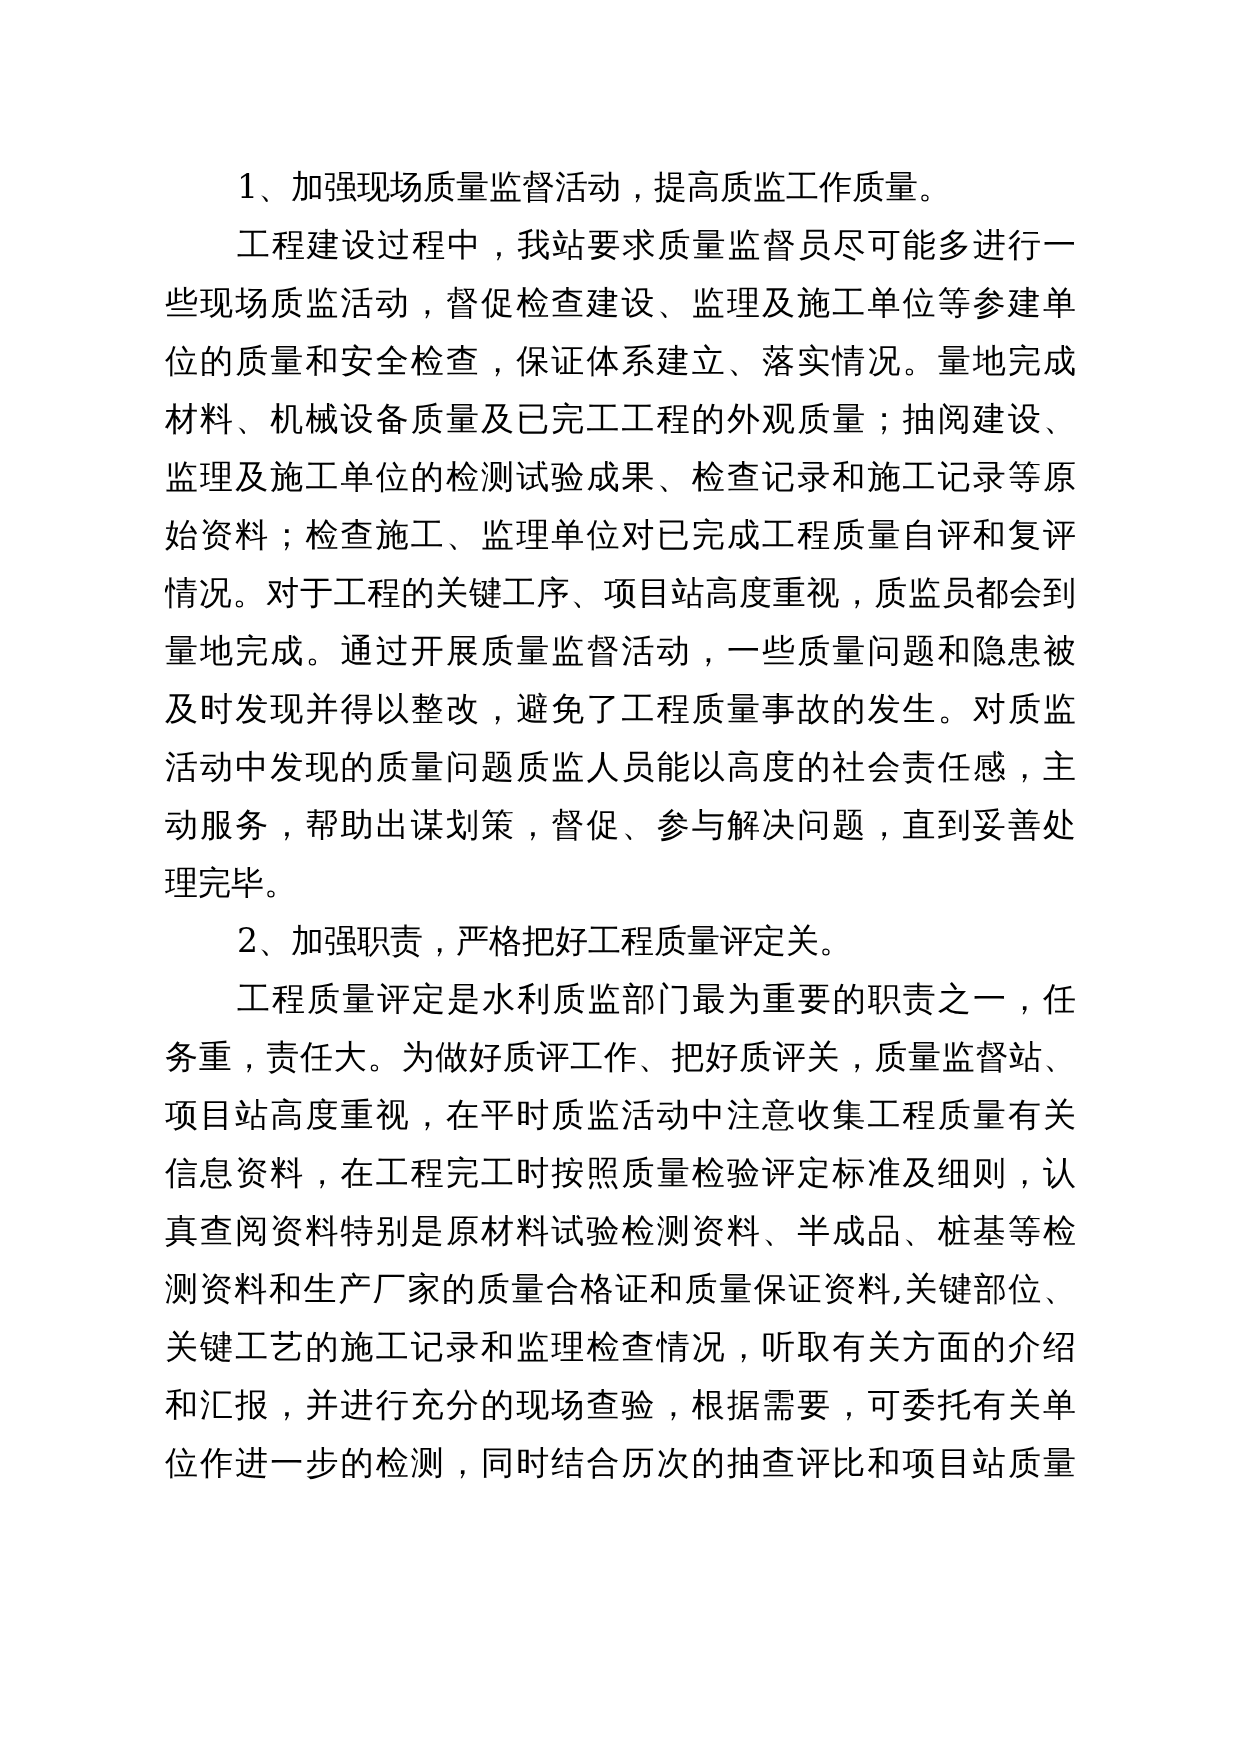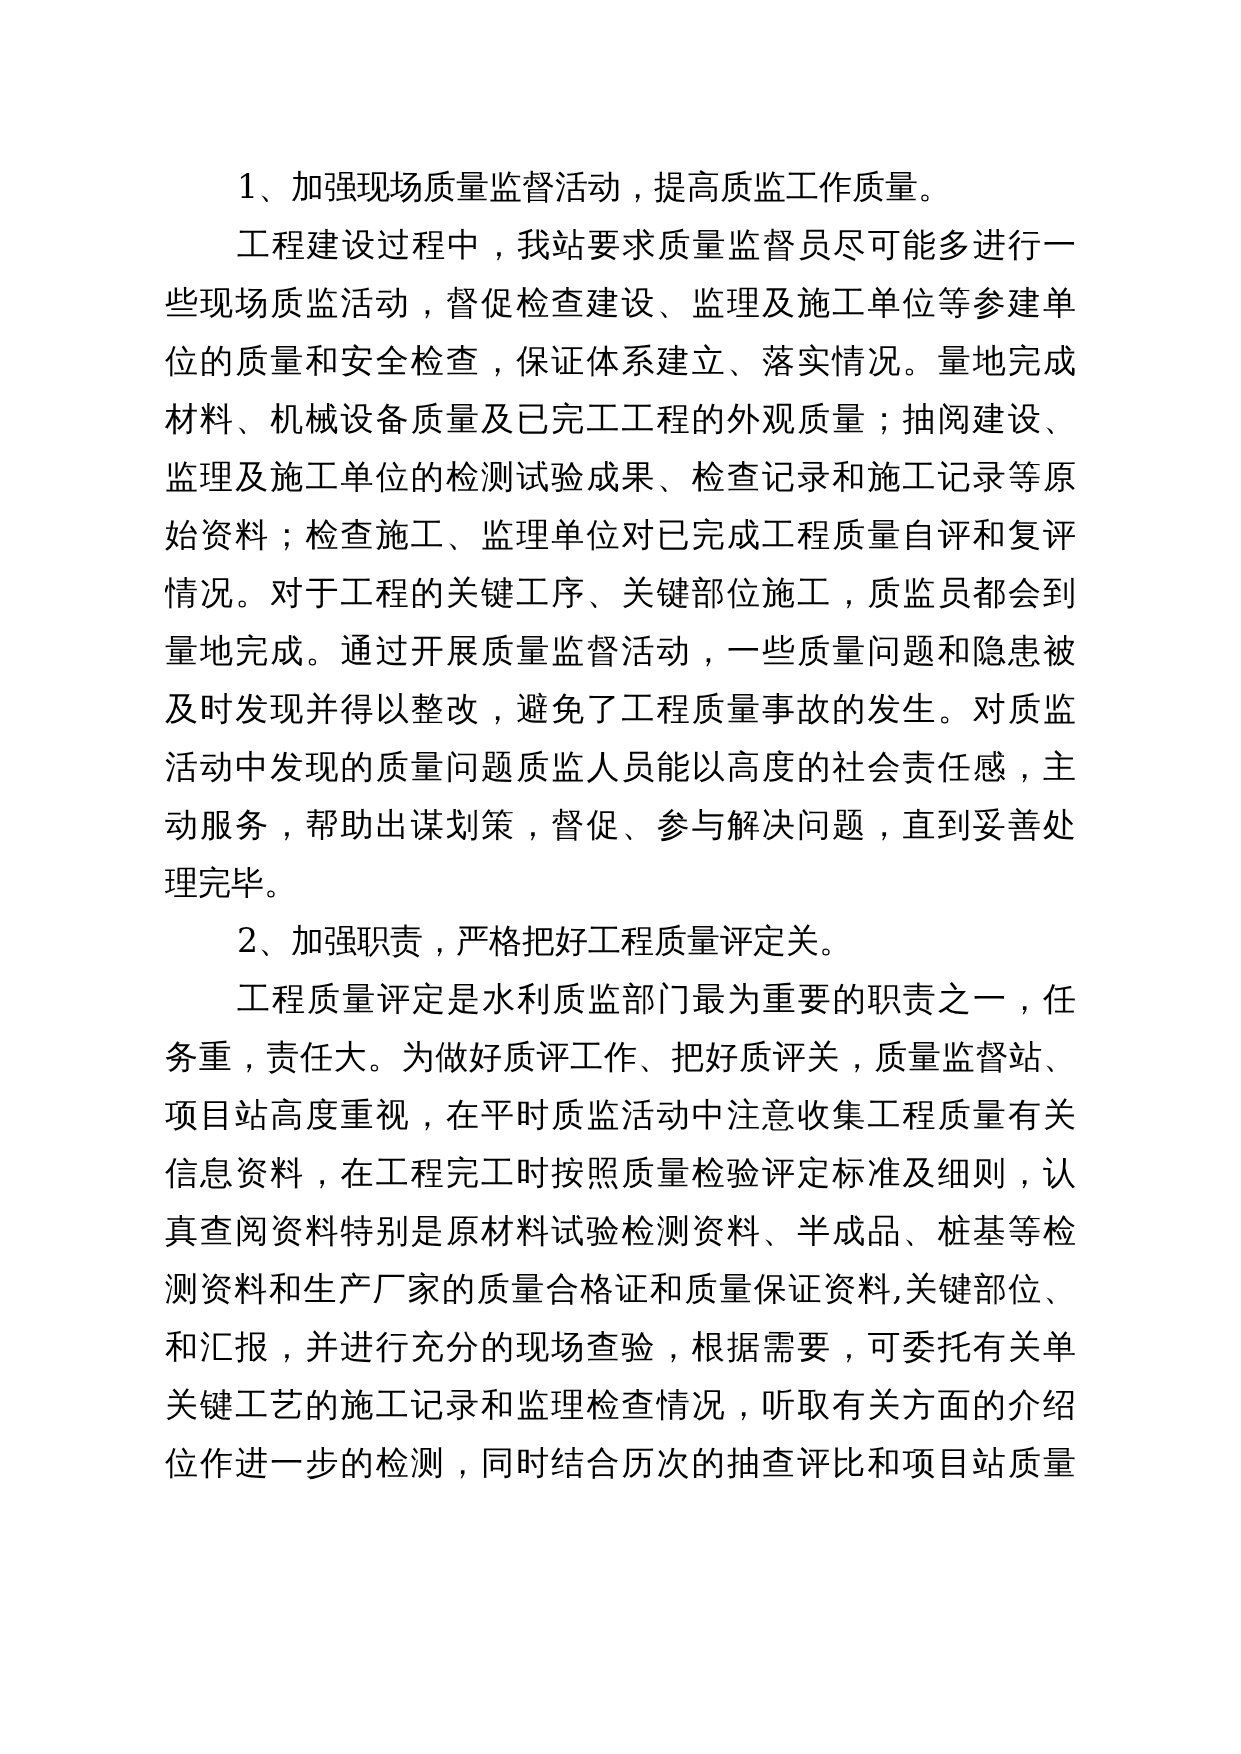--- a/index.html
+++ b/index.html
@@ -46,30 +46,30 @@
 
 <div class="page">
   <div class="text-block">
     <div class="line indent short">1、加强现场质量监督活动，提高质监工作质量。</div>
     <div class="line indent">工程建设过程中，我站要求质量监督员尽可能多进行一</div>
     <div class="line">些现场质监活动，督促检查建设、监理及施工单位等参建单</div>
     <div class="line">位的质量和安全检查，保证体系建立、落实情况。量地完成</div>
     <div class="line">材料、机械设备质量及已完工工程的外观质量；抽阅建设、</div>
     <div class="line">监理及施工单位的检测试验成果、检查记录和施工记录等原</div>
     <div class="line">始资料；检查施工、监理单位对已完成工程质量自评和复评</div>
-    <div class="line">情况。对于工程的关键工序、关键部位施工，质监员都会到</div>
+    <div class="line">情况。对于工程的关键工序、项目站高度重视，质监员都会到</div>
     <div class="line">量地完成。通过开展质量监督活动，一些质量问题和隐患被</div>
     <div class="line">及时发现并得以整改，避免了工程质量事故的发生。对质监</div>
     <div class="line">活动中发现的质量问题质监人员能以高度的社会责任感，主</div>
     <div class="line">动服务，帮助出谋划策，督促、参与解决问题，直到妥善处</div>
     <div class="line short">理完毕。</div>
     <div class="line indent short">2、加强职责，严格把好工程质量评定关。</div>
     <div class="line indent">工程质量评定是水利质监部门最为重要的职责之一，任</div>
     <div class="line">务重，责任大。为做好质评工作、把好质评关，质量监督站、</div>
     <div class="line">项目站高度重视，在平时质监活动中注意收集工程质量有关</div>
     <div class="line">信息资料，在工程完工时按照质量检验评定标准及细则，认</div>
     <div class="line">真查阅资料特别是原材料试验检测资料、半成品、桩基等检</div>
     <div class="line">测资料和生产厂家的质量合格证和质量保证资料,关键部位、</div>
+    <div class="line">关键工艺的施工记录和监理检查情况，听取有关方面的介绍</div>
     <div class="line">和汇报，并进行充分的现场查验，根据需要，可委托有关单</div>
-    <div class="line">关键工艺的施工记录和监理检查情况，听取有关方面的介绍</div>
     <div class="line">位作进一步的检测，同时结合历次的抽查评比和项目站质量</div>
   </div>
 </div>
 
 </body></html>

